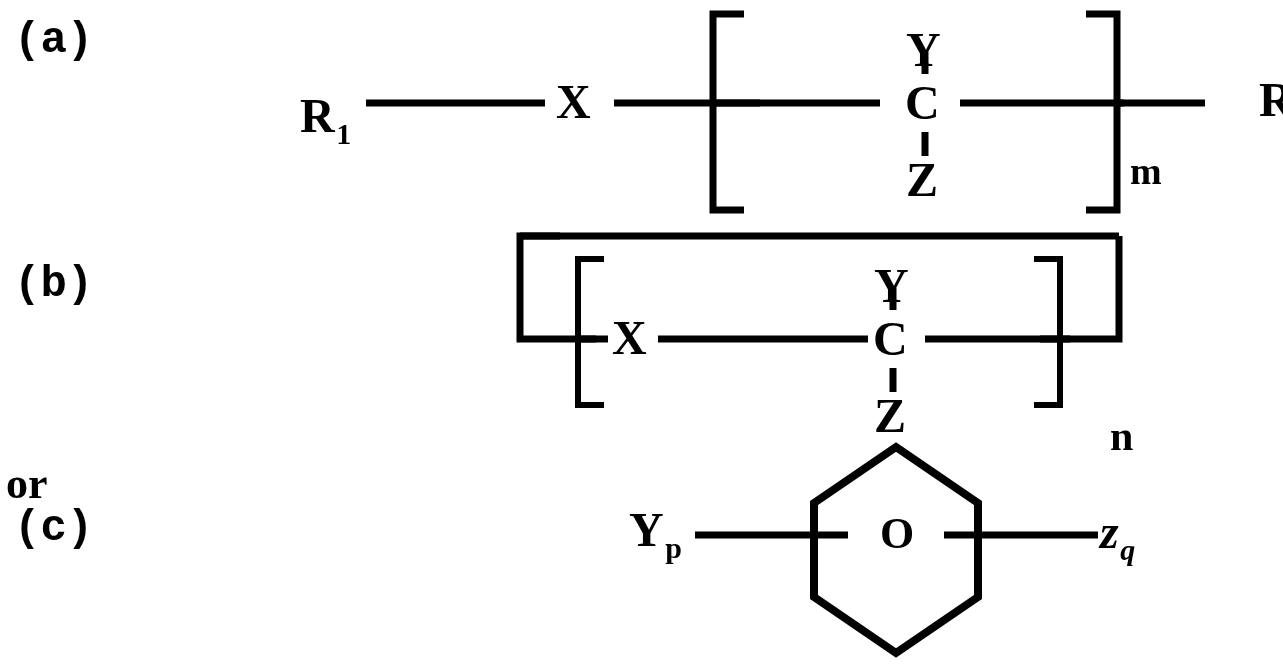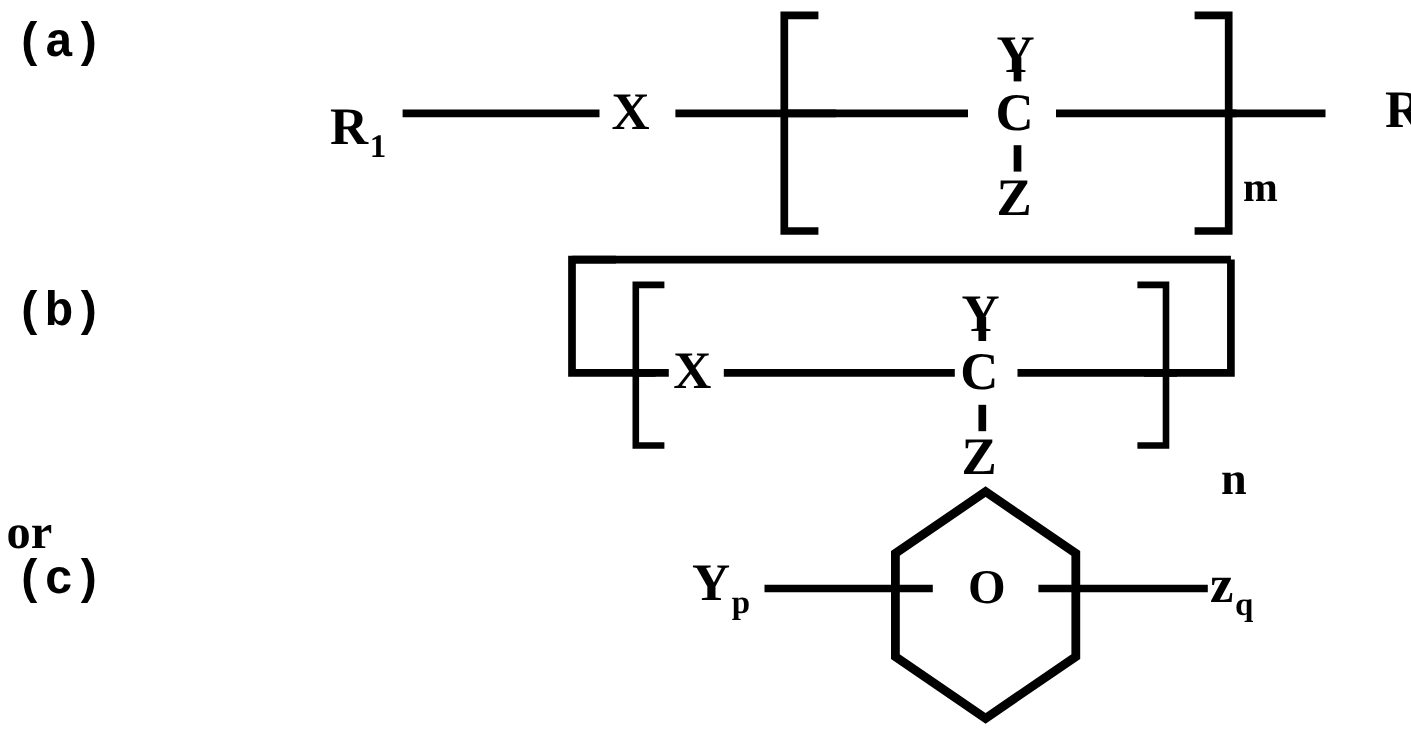--- a/index.html
+++ b/index.html
@@ -149,15 +149,15 @@
   <div class="atom" style="left:874px; top:262px;">Y</div>
   <div class="atom" style="left:873px; top:315px;">C</div>
   <div class="atom" style="left:874px; top:392px;">Z</div>
 
   <div class="subscript-label" style="left:1110px; top:415px; font-size:42px;">n</div>
 
   <div class="atom" style="left:608px; top:506px;margin-left:21px;"><span>Y</span><span class="sup-sub">p</span></div>
 
   <div class="atom" style="left:880px; top:512px; font-size:44px;">O</div>
 
-  <div class="atom" style="left:1100px; top:508px;"><span>z</span><span class="sup-sub">q</span></div>
+  <div class="atom" style="left:1100px; top:508px;font-style:italic;"><span>z</span><span class="sup-sub">q</span></div>
 
 </div>
 
 </body></html>

